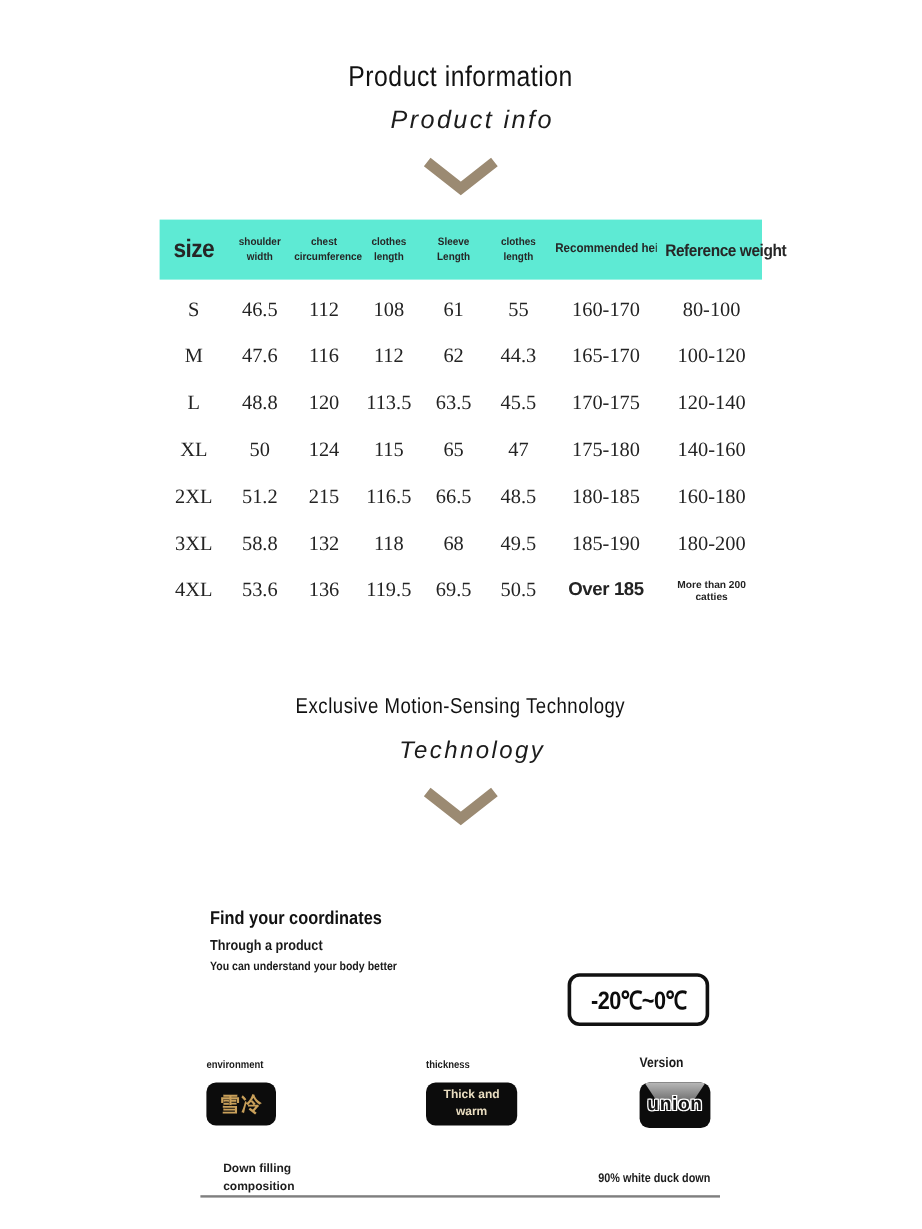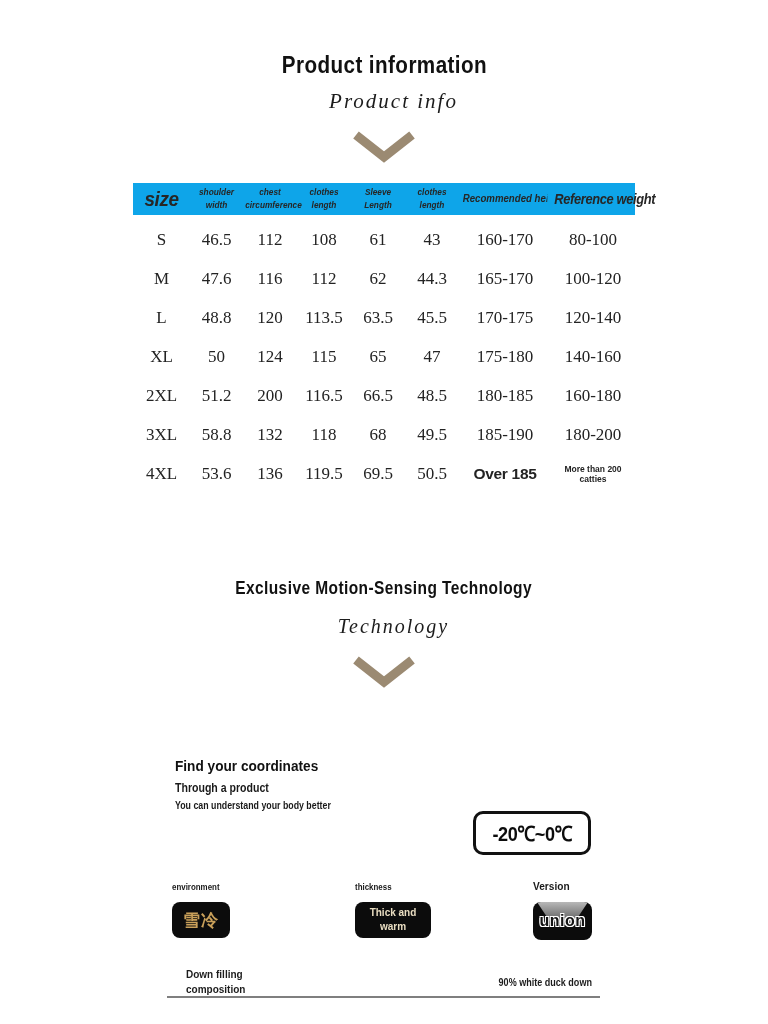--- a/index.html
+++ b/index.html
@@ -3,36 +3,36 @@
 <meta charset="utf-8">
 <style>
   * { margin:0; padding:0; box-sizing:border-box; }
   body { background:#fff; font-family:"Liberation Sans", sans-serif; }
   .page { position:relative; width:768px; height:1024px; margin:0 auto; background:#ffffff; overflow:hidden; }
 
   .center { position:absolute; left:0; width:768px; text-align:center; }
   .cond { display:inline-block; transform:scaleX(0.86); transform-origin:center; }
   .cond-l { display:inline-block; transform:scaleX(0.88); transform-origin:0 50%; white-space:nowrap; }
 
-  .sec-title { font-weight:700; color:#111; letter-spacing:0.5px; }
+  .sec-title { font-weight:400; color:#111; letter-spacing:0.5px; }
   .s1-title { top:51px; font-size:24px; }
   .s2-title { top:578px; font-size:18px; }
 
-  .script-sub { font-family:Liberation Serif, serif; font-style:italic; color:#1c1c1c; letter-spacing:2px;padding-left:19px; }
+  .script-sub { font-family:Liberation Sans, sans-serif; font-style:italic; color:#1c1c1c; letter-spacing:2px;padding-left:19px; }
   .s1-sub { top:89px; font-size:21px; }
   .s2-sub { top:615px; font-size:20px; }
 
   .chev { position:absolute; left:50%; transform:translateX(-50%); }
   .s1-chev { top:130px; }
   .s2-chev { top:655px; }
 
   
   .size-table { position:absolute; left:133px; top:183px; width:502px; }
   .thead { display:grid; grid-template-columns:57px 53px 54px 54px 54px 54px 92px 84px;
-           align-items:center; height:32px; background:#0ea5e9;font-style:italic; }
+           align-items:center; height:50px; background:#5eead4; }
   .th { text-align:center; font-weight:700; color:#262626; line-height:1.45; }
   .th.c0 { font-size:21px; letter-spacing:-0.5px; transform:scaleX(0.9); }
   .th.c1,.th.c2,.th.c3,.th.c4,.th.c5 { font-size:9px; white-space:pre-line; transform:scaleX(0.92); }
   .th.c6 { font-size:10.5px; white-space:nowrap; overflow:hidden; transform:scaleX(0.92); }
   .th.c7 { font-size:14px; white-space:nowrap; letter-spacing:-0.4px; transform:scaleX(0.92); }
   .tbody { padding-top:5px; }
   .tr { display:grid; grid-template-columns:57px 53px 54px 54px 54px 54px 92px 84px;
         align-items:center; height:39px; }
   .td { text-align:center; font-family:"Liberation Serif","DejaVu Serif",serif;
         font-size:17px; color:#232323; }
@@ -108,21 +108,21 @@
         <div class="th c6">Recommended height</div>
         <div class="th c7">Reference weight</div>
       </div>
     <div class="tbody">
         <div class="tr">
           <div class="td c0">S</div>
           <div class="td c1">46.5</div>
           <div class="td c2">112</div>
           <div class="td c3">108</div>
           <div class="td c4">61</div>
-          <div class="td c5">43</div>
+          <div class="td c5">55</div>
           <div class="td c6">160-170</div>
           <div class="td c7">80-100</div>
         </div>
         <div class="tr">
           <div class="td c0">M</div>
           <div class="td c1">47.6</div>
           <div class="td c2">116</div>
           <div class="td c3">112</div>
           <div class="td c4">62</div>
           <div class="td c5">44.3</div>
@@ -145,21 +145,21 @@
           <div class="td c2">124</div>
           <div class="td c3">115</div>
           <div class="td c4">65</div>
           <div class="td c5">47</div>
           <div class="td c6">175-180</div>
           <div class="td c7">140-160</div>
         </div>
         <div class="tr">
           <div class="td c0">2XL</div>
           <div class="td c1">51.2</div>
-          <div class="td c2">200</div>
+          <div class="td c2">215</div>
           <div class="td c3">116.5</div>
           <div class="td c4">66.5</div>
           <div class="td c5">48.5</div>
           <div class="td c6">180-185</div>
           <div class="td c7">160-180</div>
         </div>
         <div class="tr">
           <div class="td c0">3XL</div>
           <div class="td c1">58.8</div>
           <div class="td c2">132</div>

